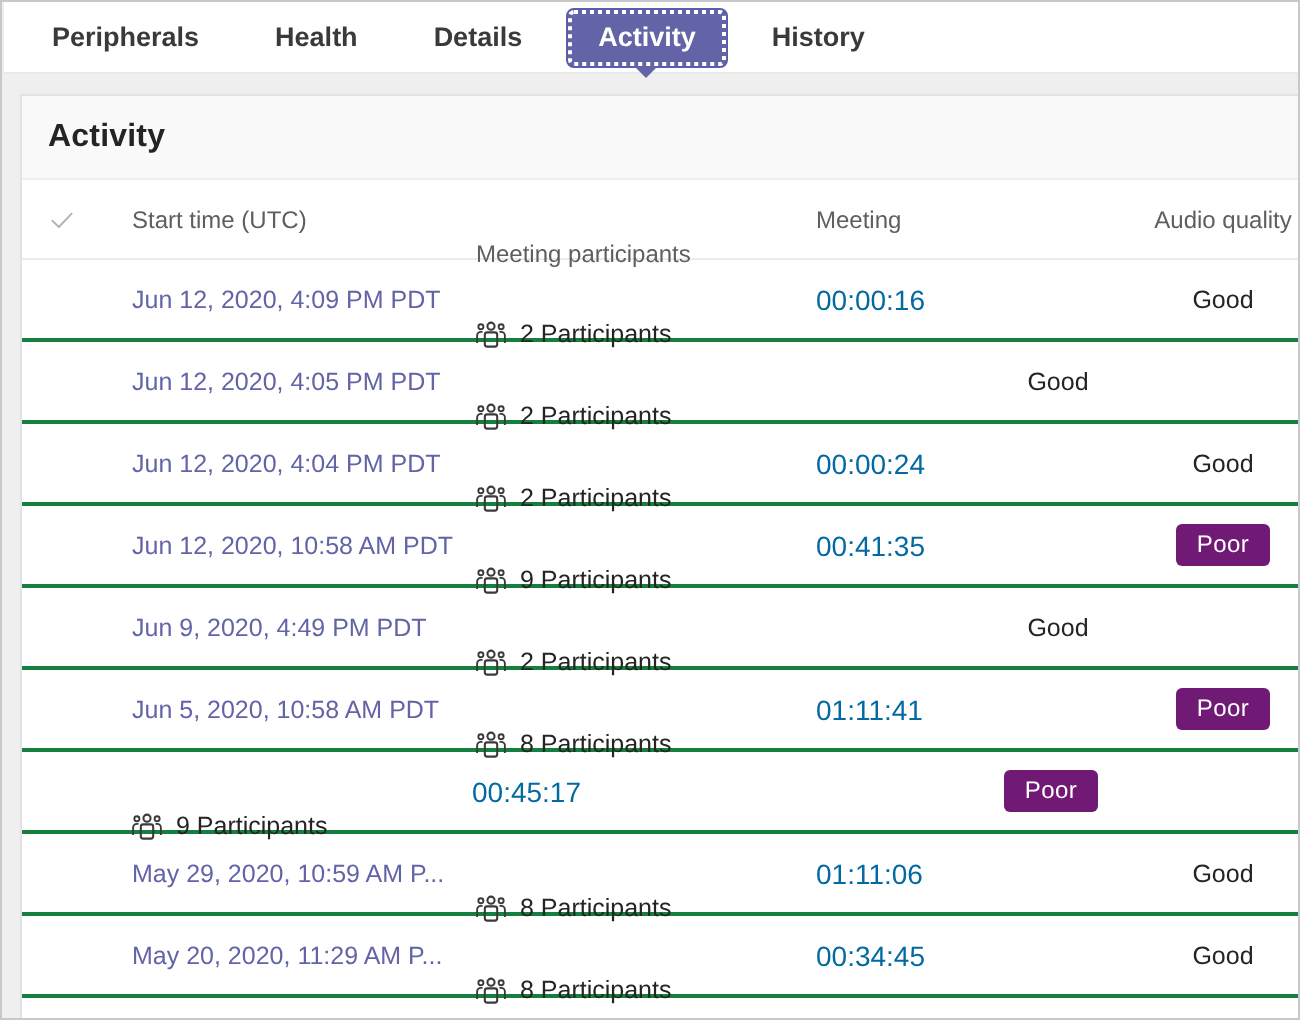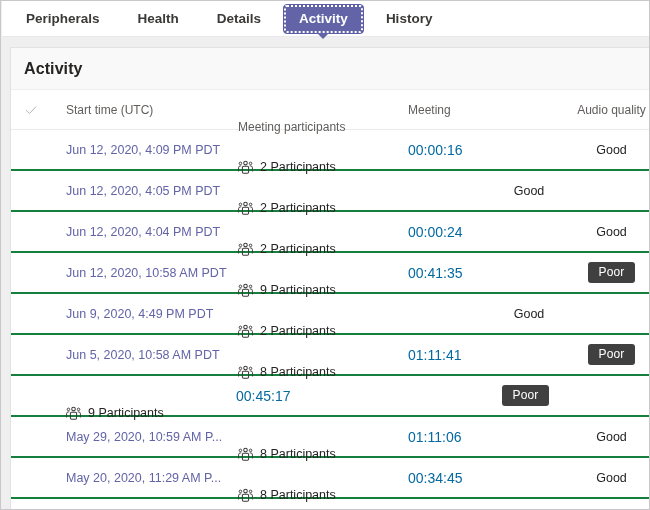--- a/index.html
+++ b/index.html
@@ -170,21 +170,21 @@
     width: 15px;
     height: 15px;
     margin-right: 7px;
     flex: 0 0 15px;
     display: block;
   }
   .check-icon { width: 14px; height: 14px; display: block; }
 
   .badge {
     display: inline-block;
-    background: #404040;
+    background: #701a75;
     color: #ffffff;
     font-size: 12px;
     line-height: 14px;
     padding: 3px 10px 4px 10px;
     border-radius: 3px;
     letter-spacing: .2px;
   }
 </style>
 </head>
 <body>

